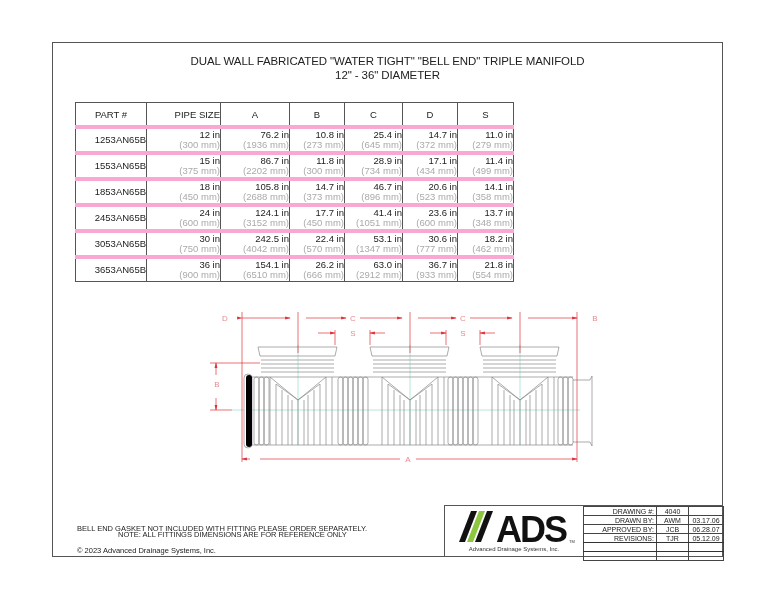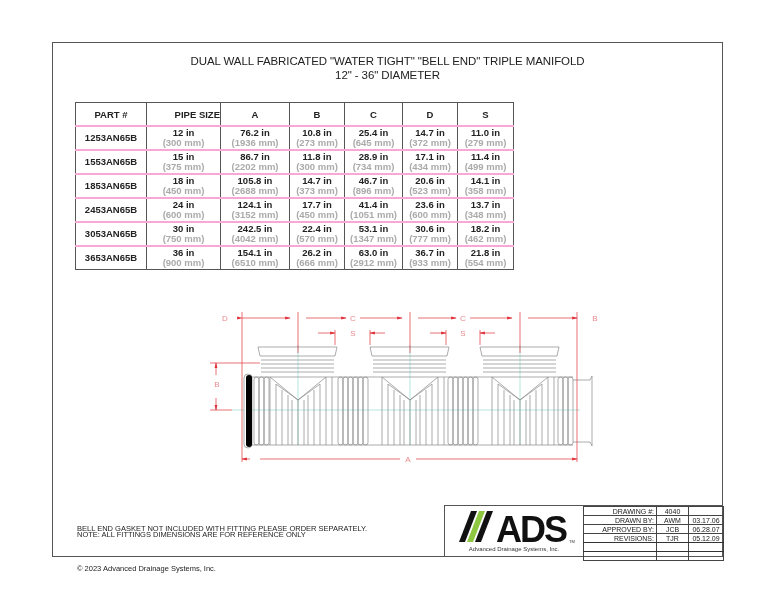--- a/index.html
+++ b/index.html
@@ -4,24 +4,24 @@
 <style>
   html, body { margin: 0; padding: 0; background: #ffffff; }
   body { width: 776px; height: 600px; position: relative; overflow: hidden;
          font-family: "Liberation Sans", sans-serif; color: #222; }
   .frame { position: absolute; left: 52px; top: 42px; width: 671px; height: 515px;
            border: 1.5px solid #555; box-sizing: border-box; }
   .title { position: absolute; left: 52px; top: 54px; width: 671px; text-align: center;
            font-size: 11.5px; line-height: 14px; color: #222; letter-spacing: -0.1px; }
   table.dims { position: absolute; left: 75px; top: 102px; border-collapse: collapse;
                font-size: 9.5px; text-align: center; }
-  table.dims td, table.dims th { border: 1px solid #555; padding: 0; font-weight: bold; }
+  table.dims td, table.dims th { border: 1px solid #555; padding: 0; font-weight: normal; }
   table.dims th { height: 22px; color: #222; }
   table.dims td { height: 22px; line-height: 10.5px; }
-  table.dims tbody tr td { border-top: 2px solid #f9a8d4; }
+  table.dims tbody tr td { border-top: 4px solid #f9a8d4; text-align: right; }
   .in { color: #222; display: block; }
   .mm { color: #aaa; display: block; }
   .col-part { width: 70px; }
   .col-size { width: 73px; text-align: right; }
   .col-a { width: 68px; }
   .col-b { width: 54px; }
   .col-c { width: 57px; }
   .col-d { width: 54px; }
   .col-s { width: 55px; }
   .drawing { position: absolute; left: 200px; top: 305px; }
@@ -327,22 +327,22 @@
     <text x="463" y="321">C</text>
     <text x="353" y="336">S</text>
     <text x="463" y="336">S</text>
     <text x="595" y="321">B</text>
     <text x="217" y="387">B</text>
     <text x="408" y="462">A</text>
   </g>
 </svg>
 
 <div class="note" style="top:524px;">BELL END GASKET NOT INCLUDED WITH FITTING PLEASE ORDER SEPARATELY.</div>
-<div class="note" style="top:530px;">NOTE: ALL FITTINGS DIMENSIONS ARE FOR REFERENCE ONLY</div>
-<div class="note" style="top:564px;">© 2023 Advanced Drainage Systems, Inc.</div>
+<div class="note" style="top:530px;margin-left:41px;">NOTE: ALL FITTINGS DIMENSIONS ARE FOR REFERENCE ONLY</div>
+<div class="note" style="top:546px;">© 2023 Advanced Drainage Systems, Inc.</div>
 
 <div class="tblock">
   <div class="logo-area">
     <svg width="138" height="40" viewBox="0 0 138 40">
       <polygon points="14,36 20,36 32,5 26,5" fill="#111"></polygon>
       <polygon points="22,36 28,36 40,5 34,5" fill="#8dc63f"></polygon>
       <polygon points="30,36 36,36 48,5 42,5" fill="#111"></polygon>
       <text x="86" y="36" text-anchor="middle" font-family="Liberation Sans, sans-serif" font-weight="bold" font-size="36" fill="#111" letter-spacing="-2">ADS</text>
       <text x="124" y="37" font-family="Liberation Sans, sans-serif" font-size="4" fill="#333">TM</text>
     </svg>

